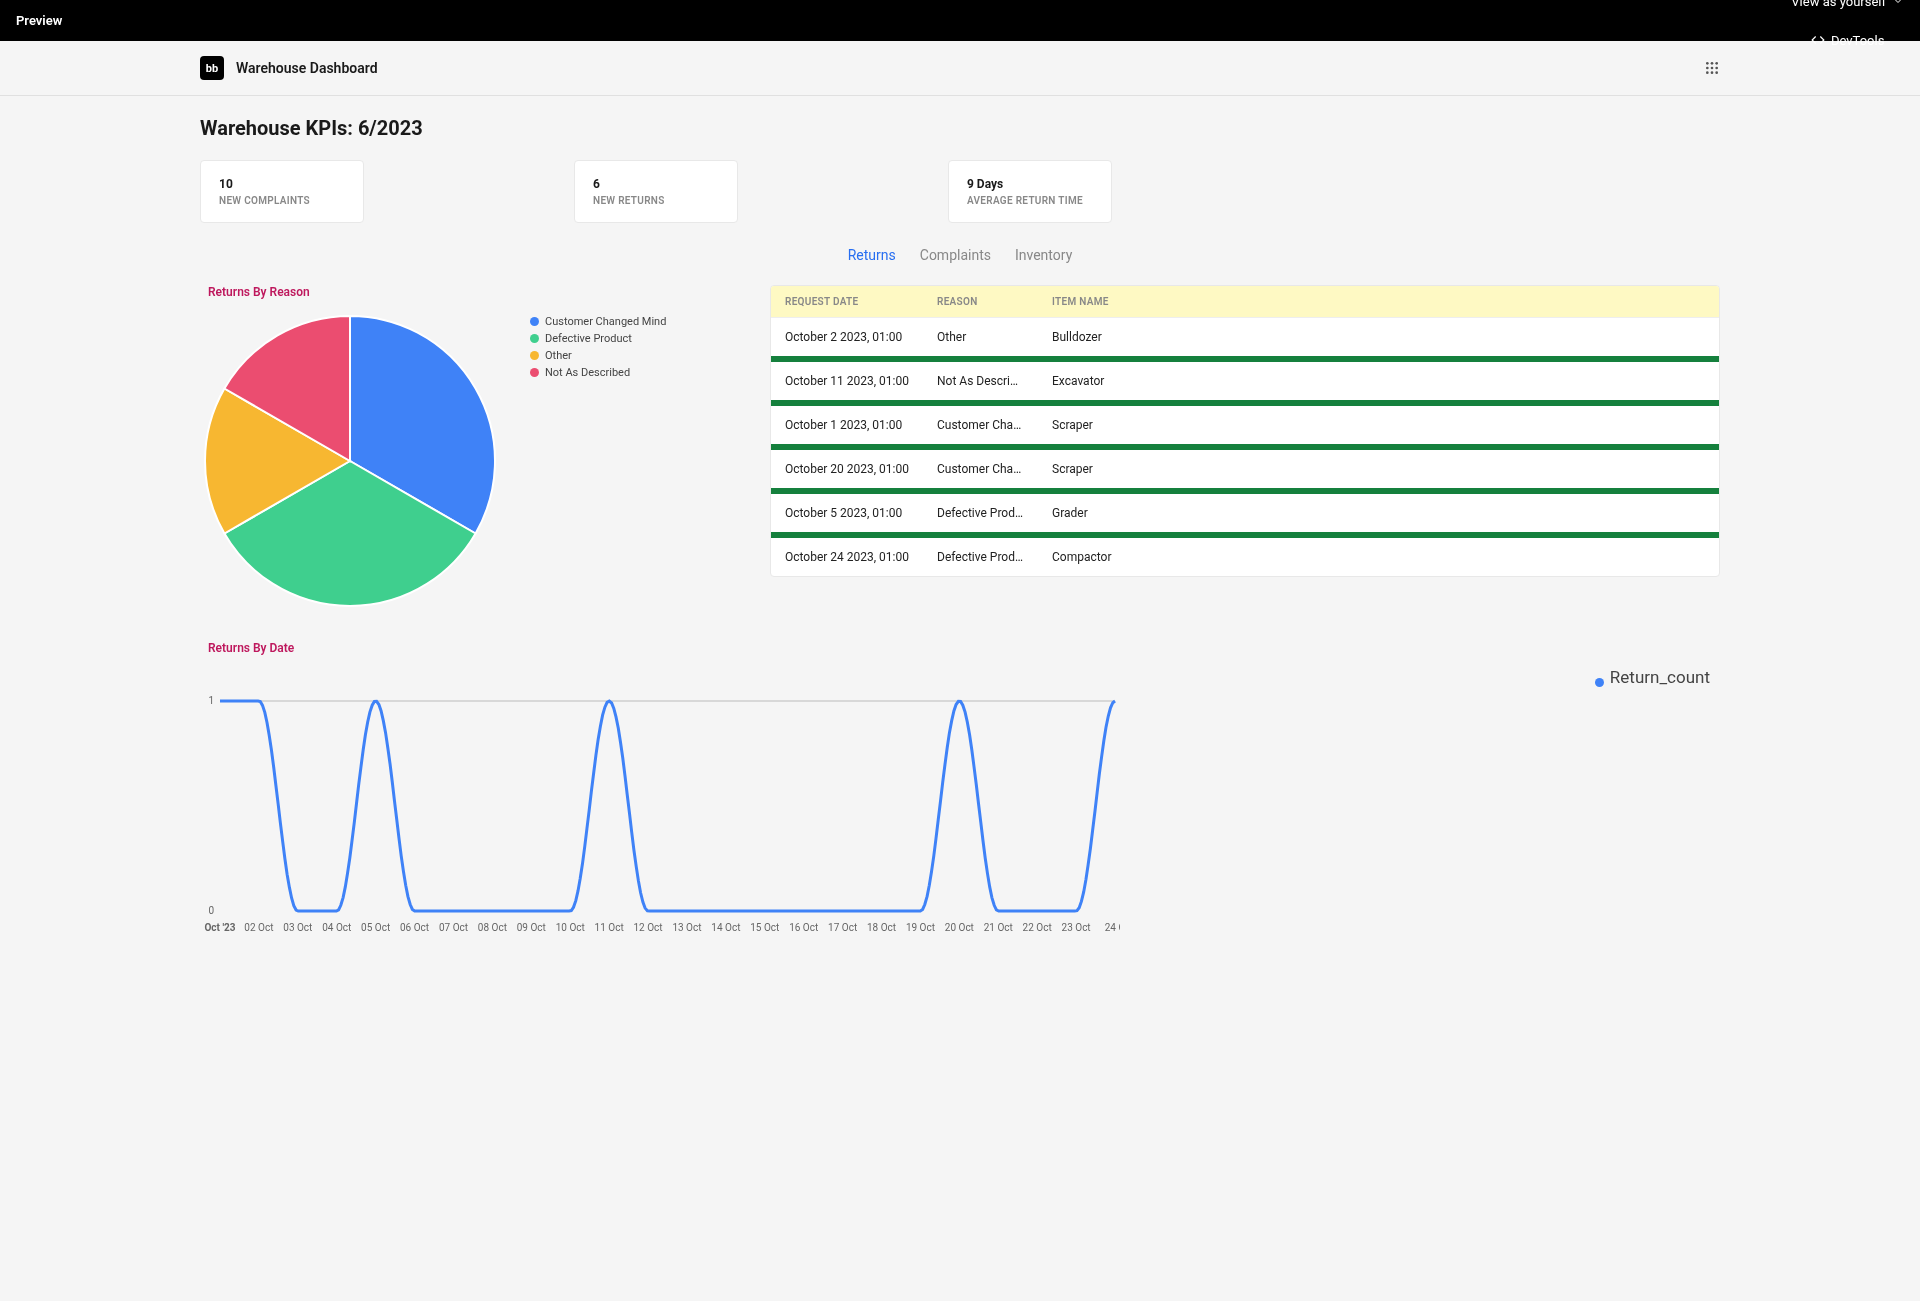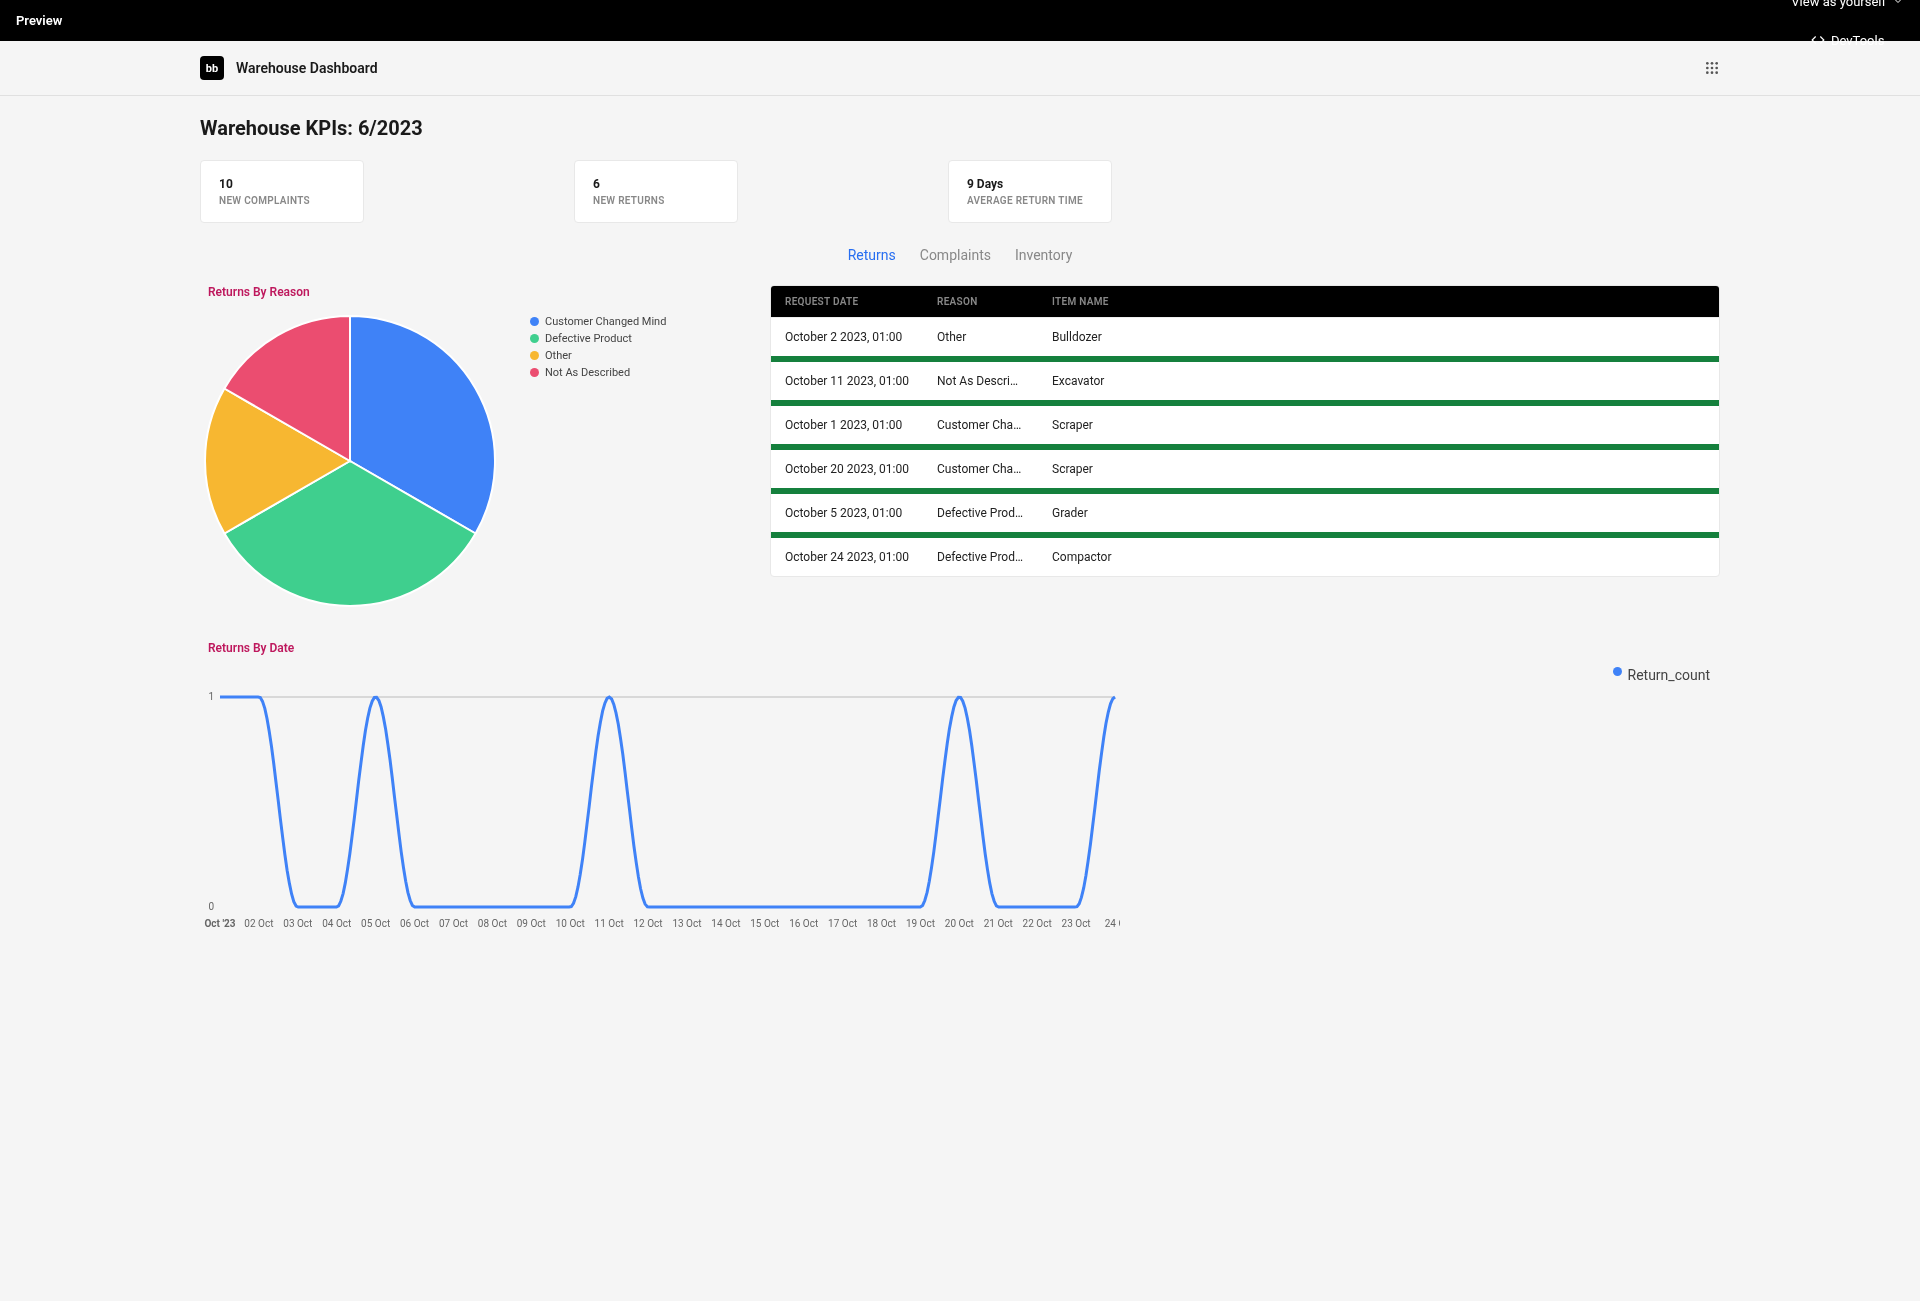--- a/index.html
+++ b/index.html
@@ -24,27 +24,27 @@
   .tab.active { color: #276ef1; }
   .content-row { display: flex; gap: 30px; align-items: flex-start; }
   .chart-panel { flex: 0 0 540px; }
   .chart-title { font-size: 12px; font-weight: 600; color: #be185d; margin-bottom: 12px; margin-left: 8px; }
   .pie-wrap { display: flex; align-items: flex-start; gap: 30px; }
   .legend { font-size: 11px; color: #444; margin-top: 4px; }
   .legend-item { display: flex; align-items: center; gap: 6px; margin-bottom: 4px; }
   .legend-dot { width: 9px; height: 9px; border-radius: 50%; flex-shrink: 0; }
   .table-panel { flex: 1; background: #fff; border: 1px solid #e8e8e8; border-radius: 4px; overflow: hidden; }
   table { width: 100%; border-collapse: collapse; font-size: 12px; }
-  thead th { background: #000000; text-align: left; padding: 10px 14px; font-size: 10px; font-weight: 600; letter-spacing: 0.3px; color: #888; text-transform: uppercase; border-bottom: 1px solid #eee; }
+  thead th { background: #fef9c3; text-align: left; padding: 10px 14px; font-size: 10px; font-weight: 600; letter-spacing: 0.3px; color: #888; text-transform: uppercase; border-bottom: 1px solid #eee; }
   tbody td { padding: 12px 14px; border-bottom: 6px solid #15803d; color: #222; white-space: nowrap; overflow: hidden; text-overflow: ellipsis; }
   tbody tr:last-child td { border-bottom: none; }
   .col-date { width: 110px; }
   .col-reason { width: 115px; max-width: 115px; }
   .line-chart-section { margin-top: 30px; }
-  .line-legend { display: flex; justify-content: flex-end; align-items: flex-start; gap: 6px; font-size: 14px; color: #444; margin-bottom: 4px; padding-right: 10px; }
+  .line-legend { display: flex; justify-content: flex-end; align-items: flex-end; gap: 6px; font-size: 17px; color: #444; margin-bottom: 4px; padding-right: 10px; }
   svg { display: block; }
   .tick-label { font-size: 10px; fill: #666; }
 </style>
 </head>
 <body>
 
 <div class="topbar">
   <div class="topbar-left">Preview</div>
   <div class="topbar-right">
     <div class="topbar-item">

